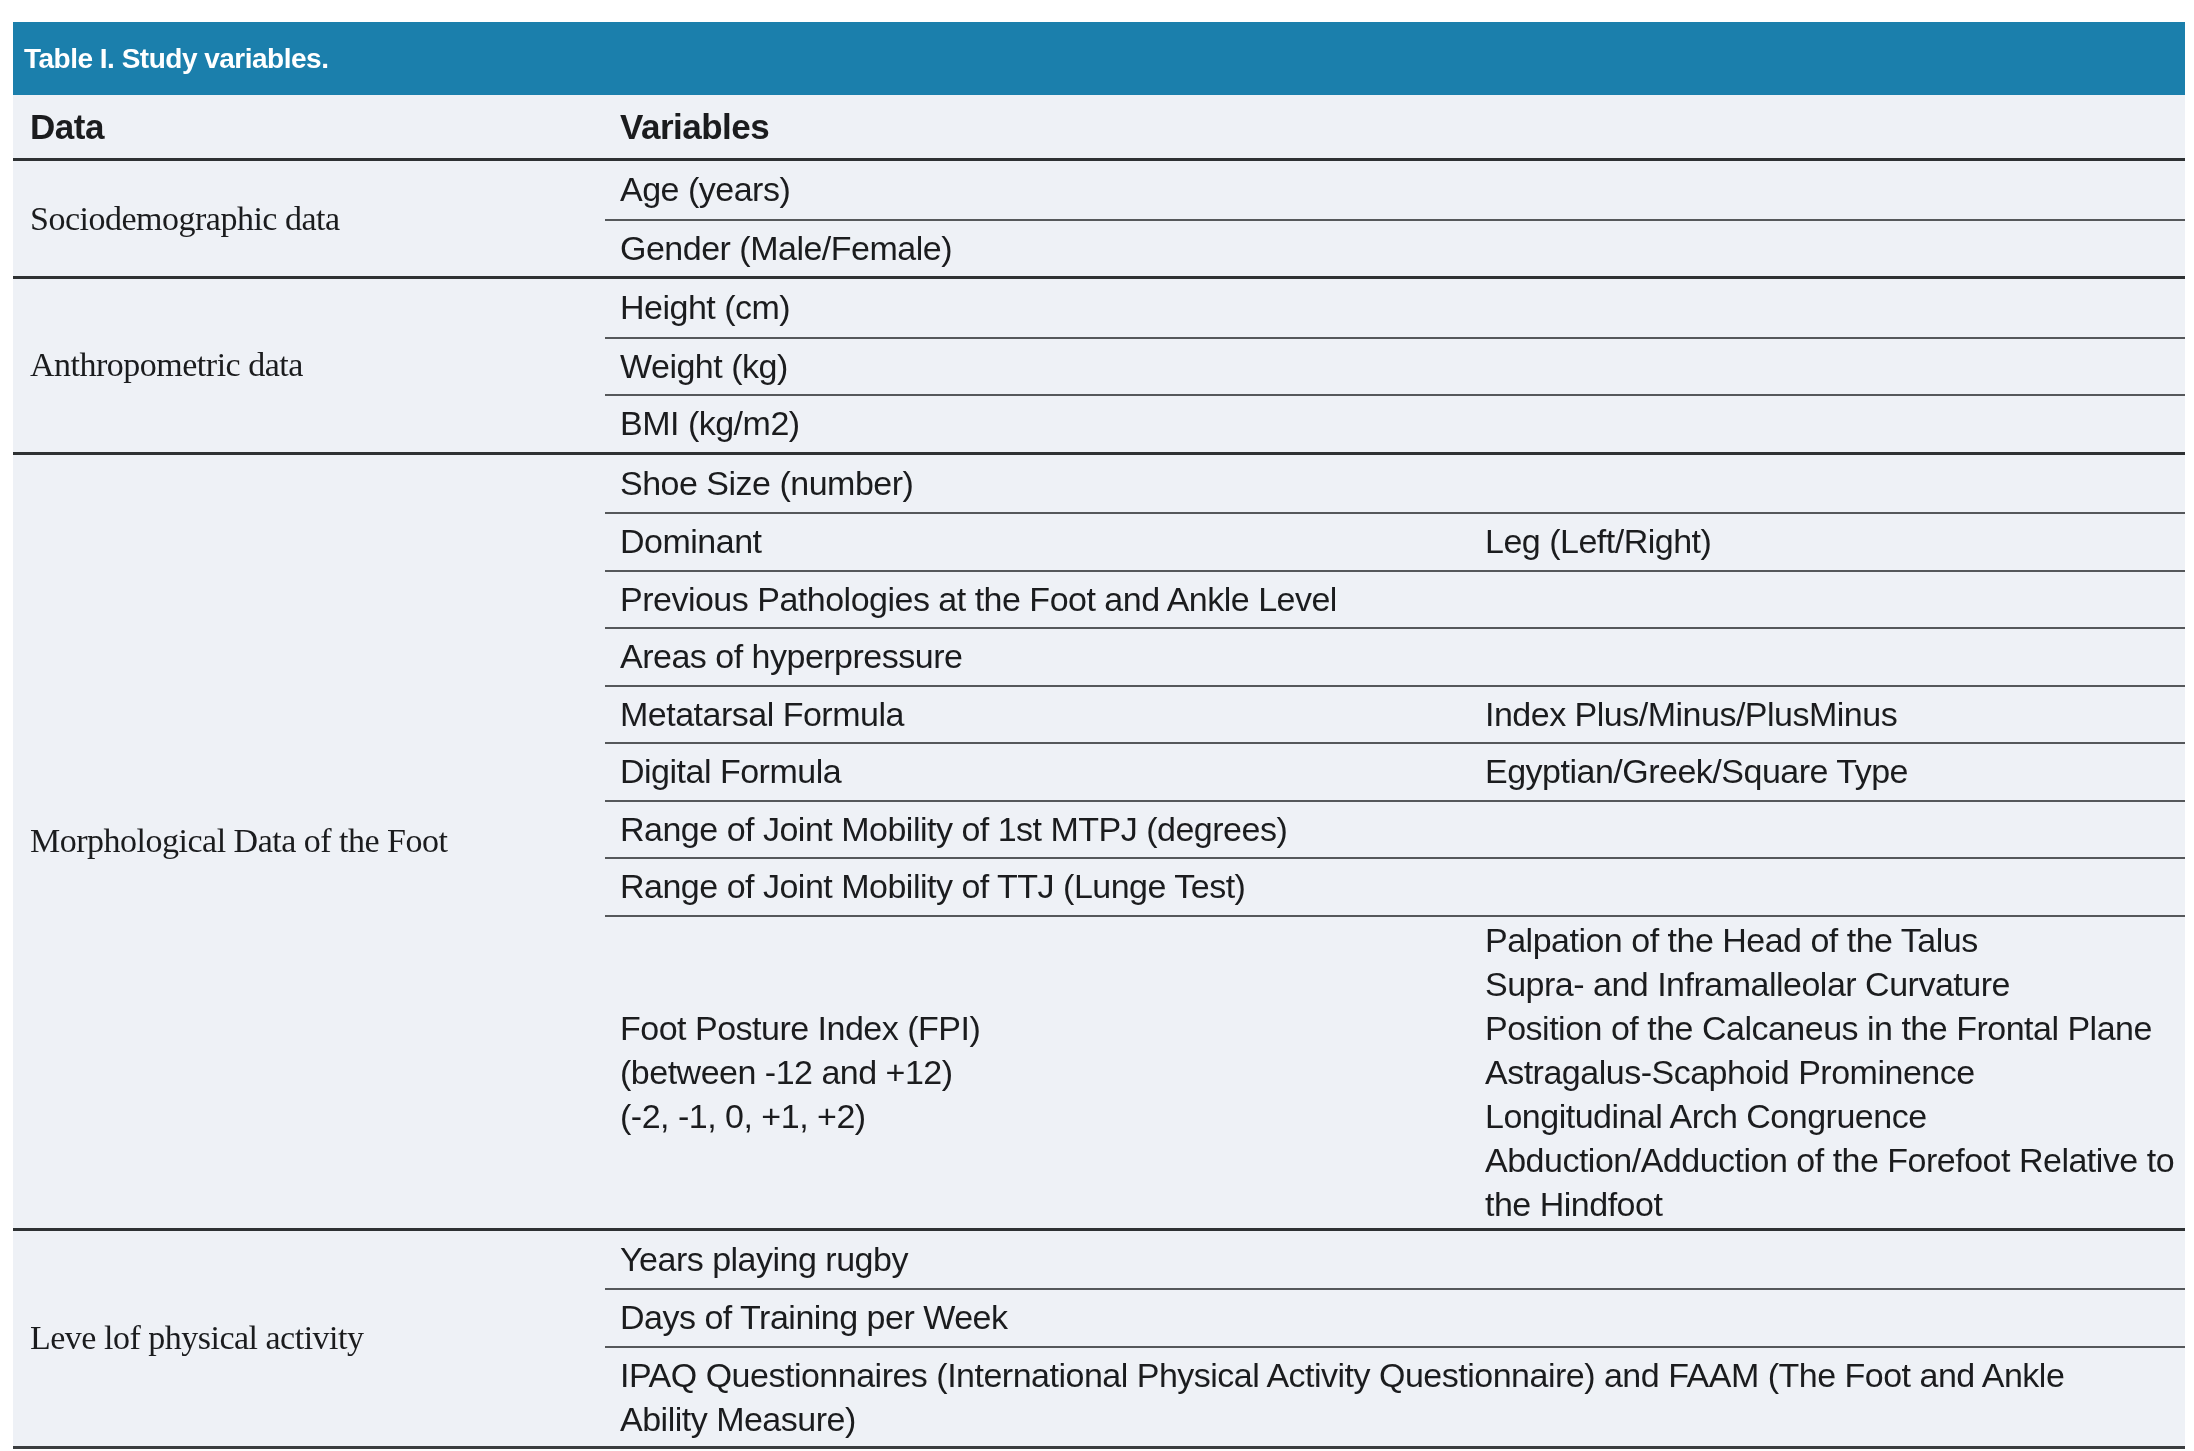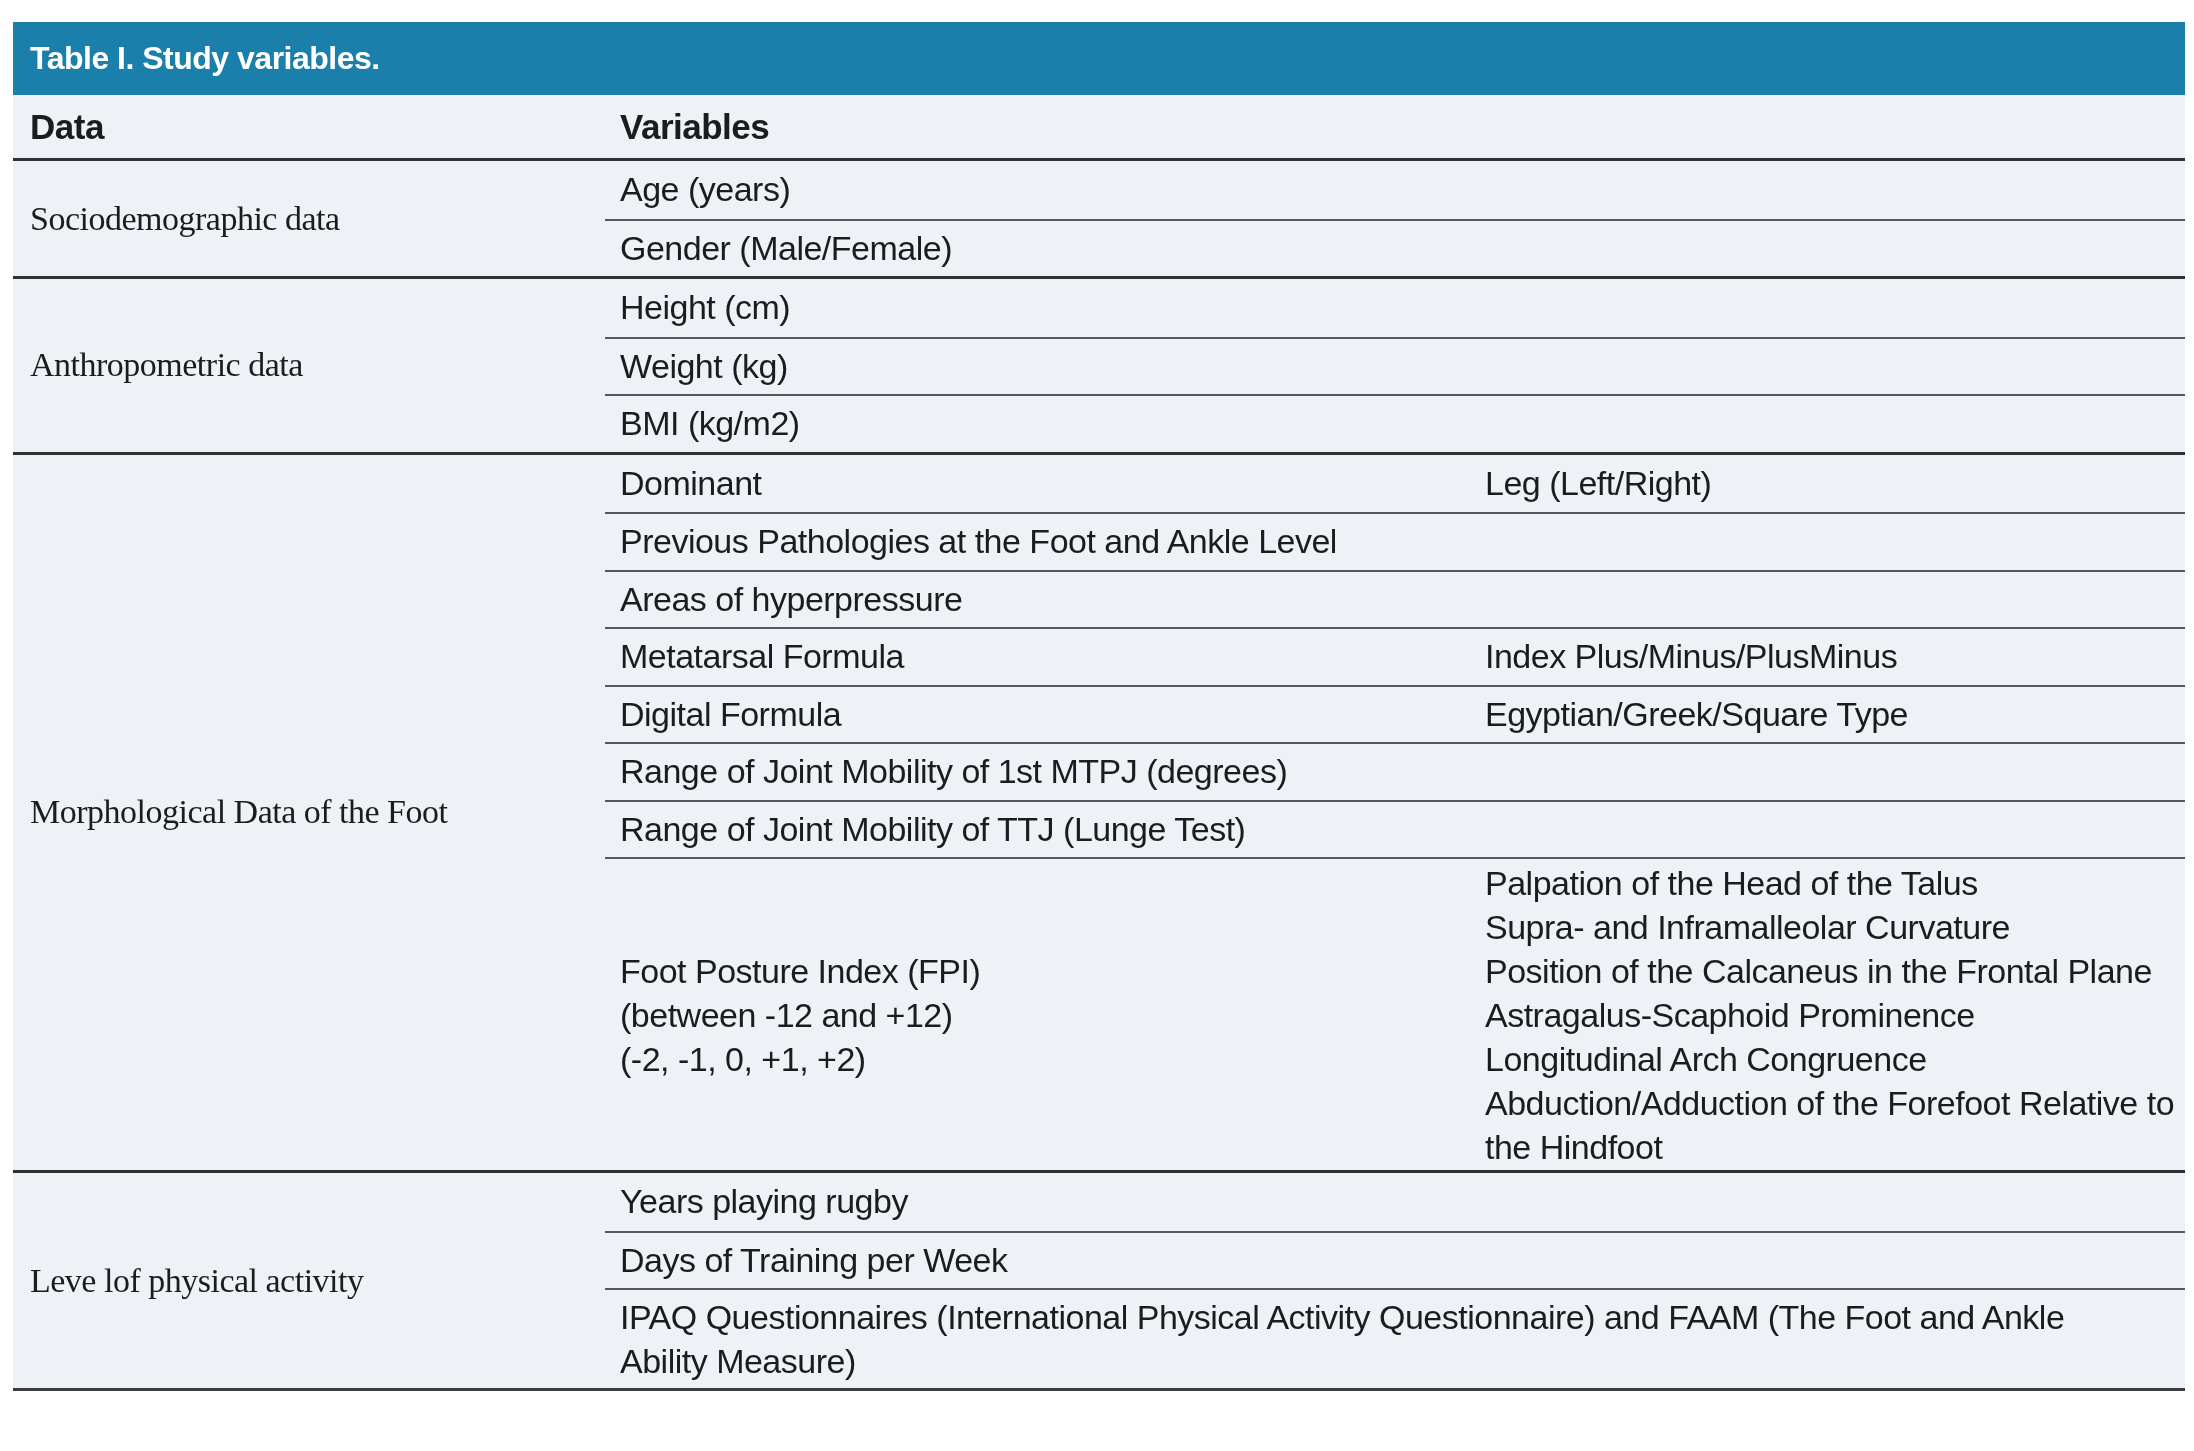--- a/index.html
+++ b/index.html
@@ -12,22 +12,22 @@
     overflow:hidden;
   }
   .study-table {
     position:absolute; left:13px; top:22px; width:2172px;
     background:#eef1f6;
     font-size:34px; letter-spacing:-0.5px;
     border-bottom:3px solid #3a3d3f;
   }
   .title-bar {
     height:73px; background:#1b7fac; color:#ffffff;
-    display:flex; align-items:center; padding-left:17px;
-    font-size:32px; font-weight:bold; letter-spacing:-0.5px;
+    display:flex; align-items:center; padding-left:11px;
+    font-size:28px; font-weight:bold; letter-spacing:-0.5px;
   }
   .head-row {
     height:66px; display:flex; align-items:center;
     font-weight:bold; font-size:35px;
     border-bottom:3px solid #2e3133;
   }
   .head-c1 { width:592px; padding-left:17px; flex:none; }
   .head-c2 { flex:1; padding-left:15px; }
   .group { display:flex; border-top:3px solid #2e3133; }
   .group:first-child { border-top:none; }
@@ -102,20 +102,25 @@
             </div>
           </div>
         </div>
       </div>
       <div class="group">
         <div class="group-label">
           <div class="txt">Morphological Data of the Foot</div>
         </div>
         <div class="group-rows">
           <div class="row">
+            <div class="cell single">
+              <div class="txt">Shoe Size (number)</div>
+            </div>
+          </div>
+          <div class="row">
             <div class="cell v2">
               <div class="txt">Dominant</div>
             </div>
             <div class="cell v3">
               <div class="txt">Leg (Left/Right)</div>
             </div>
           </div>
           <div class="row">
             <div class="cell single">
               <div class="txt">Previous Pathologies at the Foot and Ankle Level</div>

